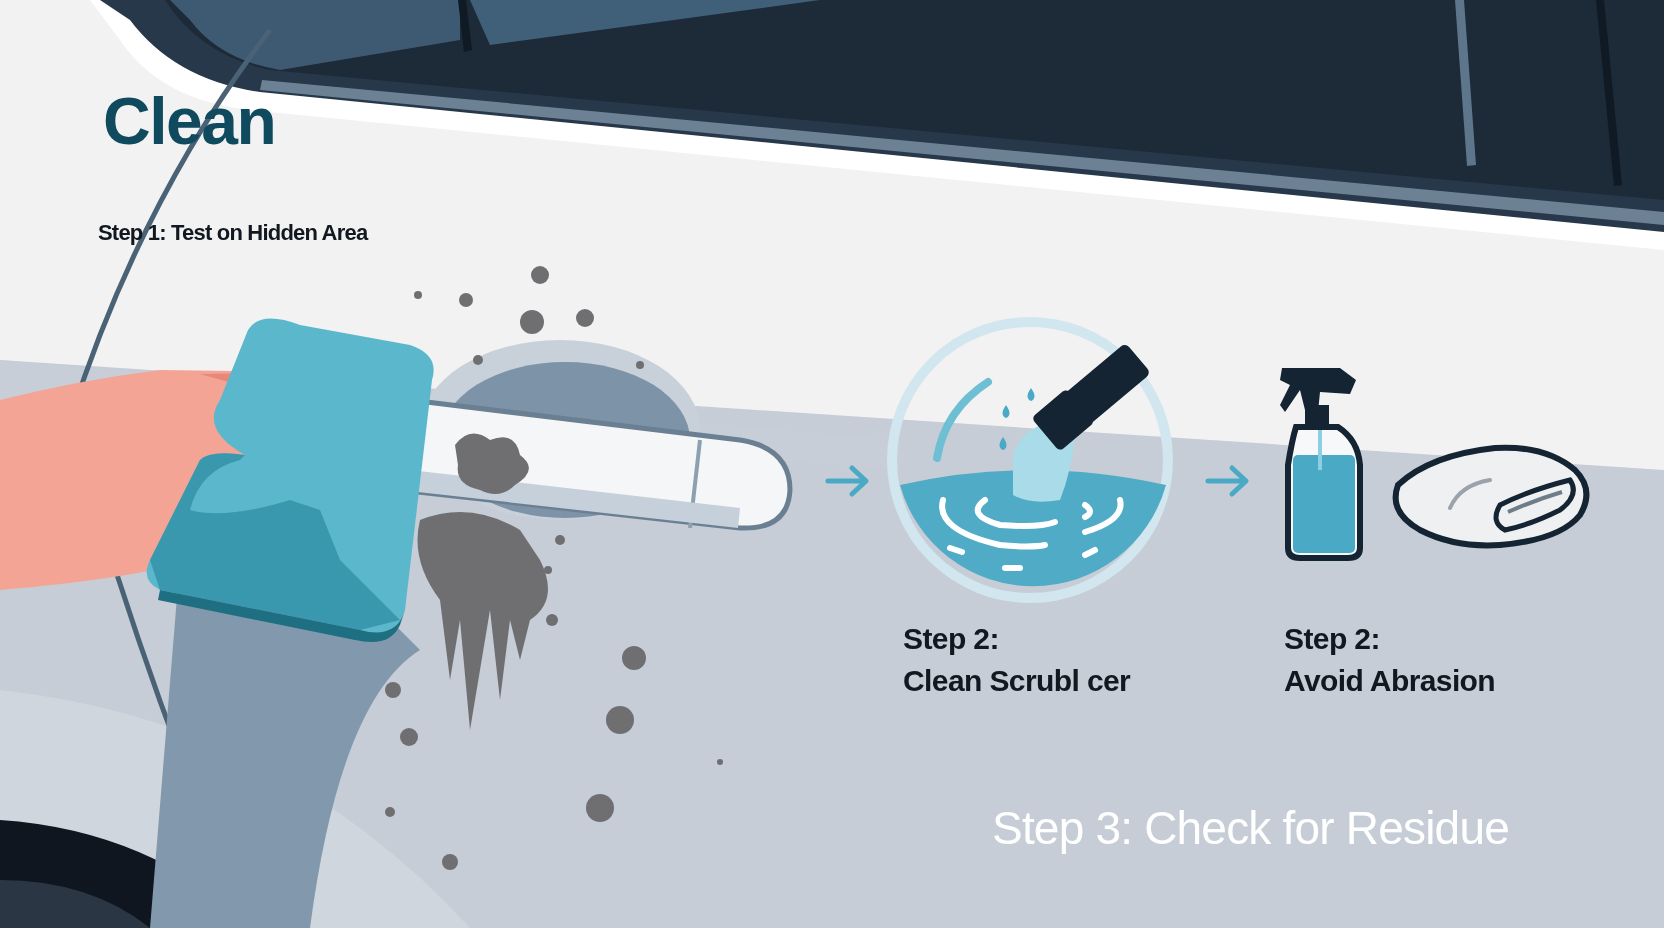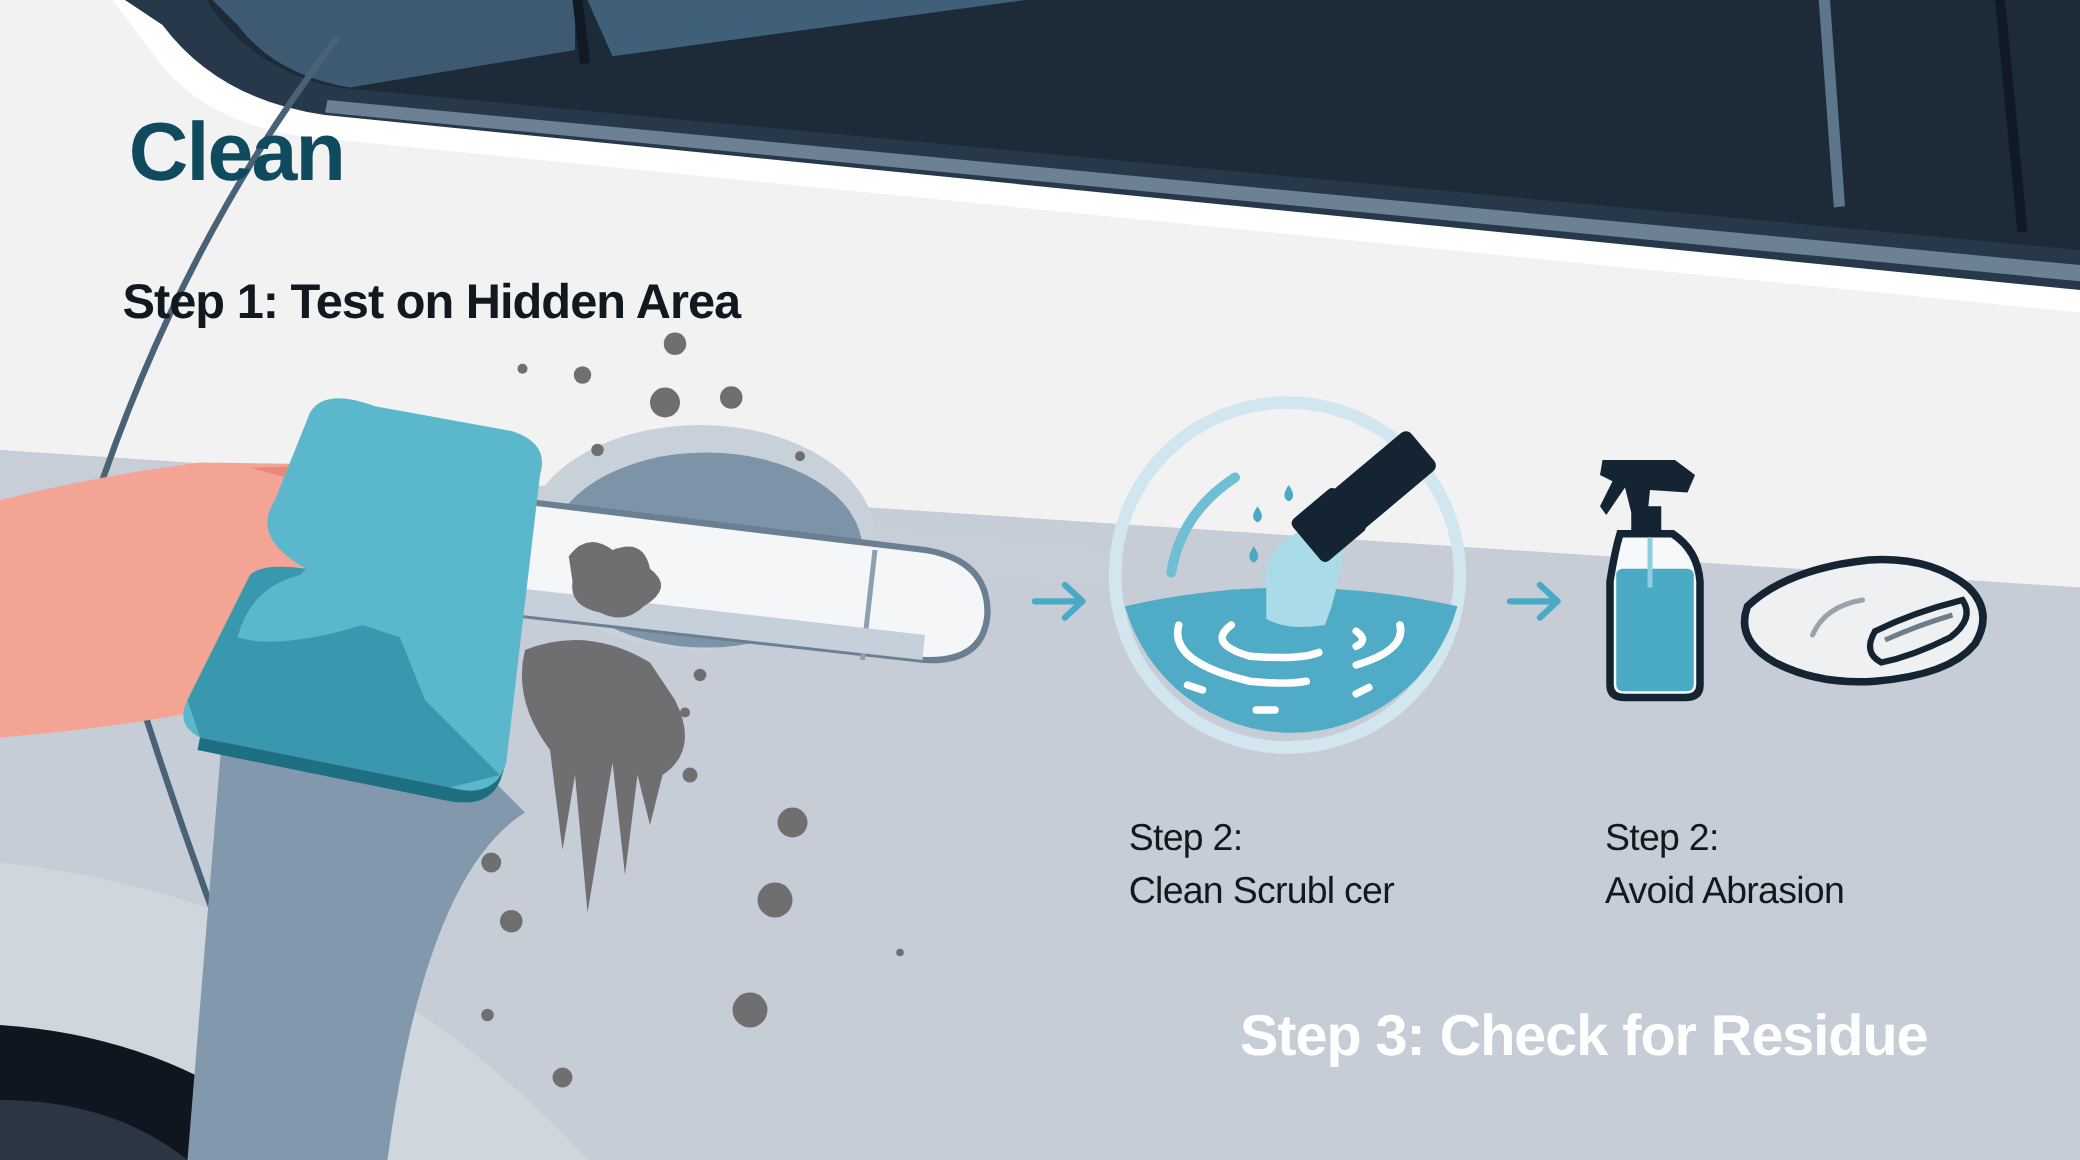--- a/index.html
+++ b/index.html
@@ -1,24 +1,24 @@
 <!DOCTYPE html>
 <html><head>
   <meta charset="utf-8">
   <style>
     html, body { margin: 0; padding: 0; }
     body { width: 1664px; height: 928px; overflow: hidden; background: #f2f2f2; position: relative; font-family: "Liberation Sans", "DejaVu Sans", sans-serif; }
     .scene { position: absolute; inset: 0; }
     .scene svg { position: absolute; left: 0; top: 0; }
     .title { position: absolute; left: 88px; top: 88px; font-size: 66px; font-weight: 700; color: #0f4a5e; letter-spacing: -1.5px; line-height: 1; margin-left: 15px; }
-    .step1 { position: absolute; left: 98px; top: 222px; font-size: 39px; font-weight: 700; color: #111820; letter-spacing: -0.8px; line-height: 1; }
-    .step-label { position: absolute; font-size: 30px; font-weight: 400; color: #101820; letter-spacing: -0.6px; line-height: 42px; margin-top: 32px; }
+    .step1 { position: absolute; left: 98px; top: 222px; font-size: 22px; font-weight: 700; color: #111820; letter-spacing: -0.8px; line-height: 1; }
+    .step-label { position: absolute; font-size: 30px; font-weight: 700; color: #101820; letter-spacing: -0.6px; line-height: 42px; }
     .step2a { left: 903px; top: 618px; }
     .step2b { left: 1284px; top: 618px; }
-    .step3 { position: absolute; left: 992px; top: 805px; font-size: 46px; font-weight: 700; color: #ffffff; letter-spacing: -0.8px; line-height: 1; }
+    .step3 { position: absolute; left: 992px; top: 805px; font-size: 46px; font-weight: 400; color: #ffffff; letter-spacing: -0.8px; line-height: 1; }
   </style>
 </head>
 <body>
 
 <div class="scene">
   <svg width="1664" height="928" viewBox="0 0 1664 928" xmlns="http://www.w3.org/2000/svg">
 
     <path d="M0 360 L1664 470 L1664 928 L0 928 Z" fill="#c6cdd6"></path>
     <path d="M0 360 L900 440 L900 470 L0 400 Z" fill="#c9d0d9" opacity="0.5"></path>
 

